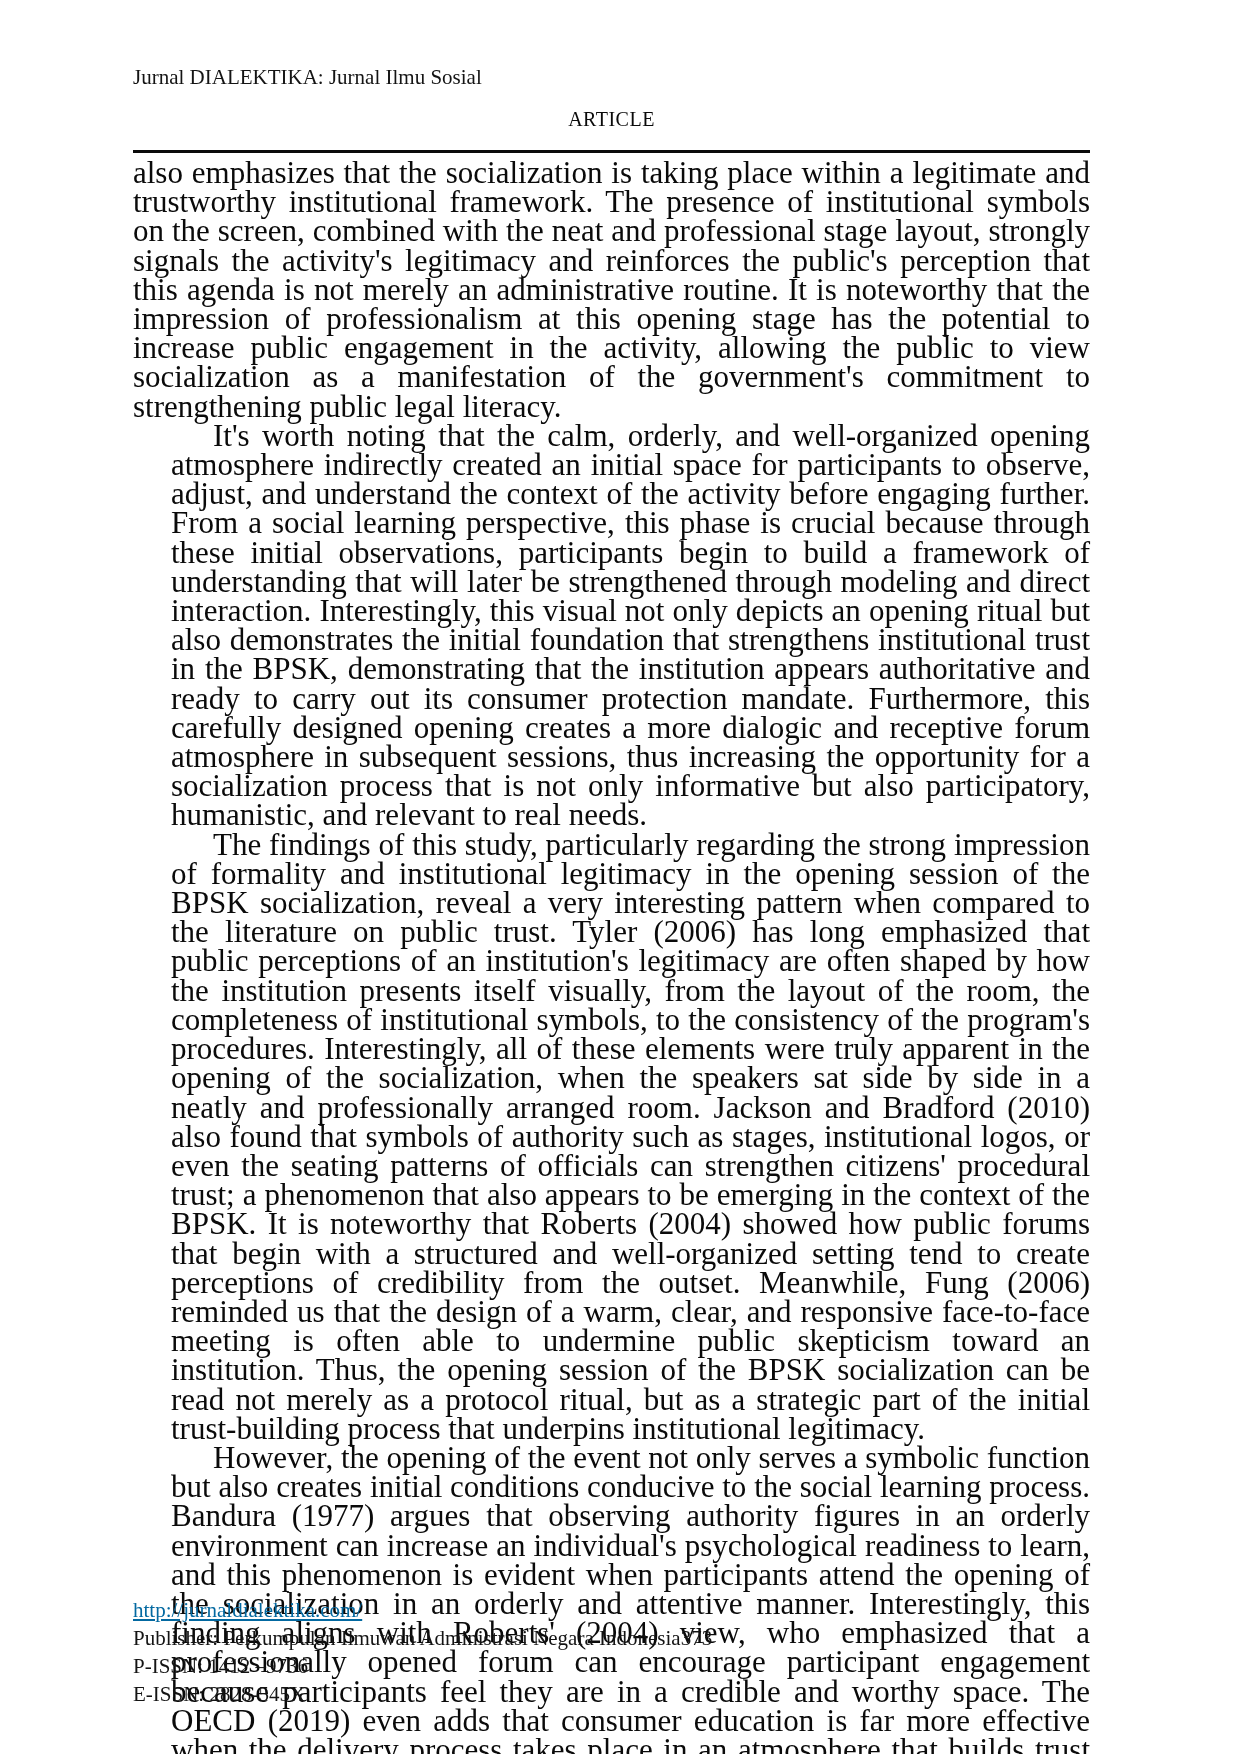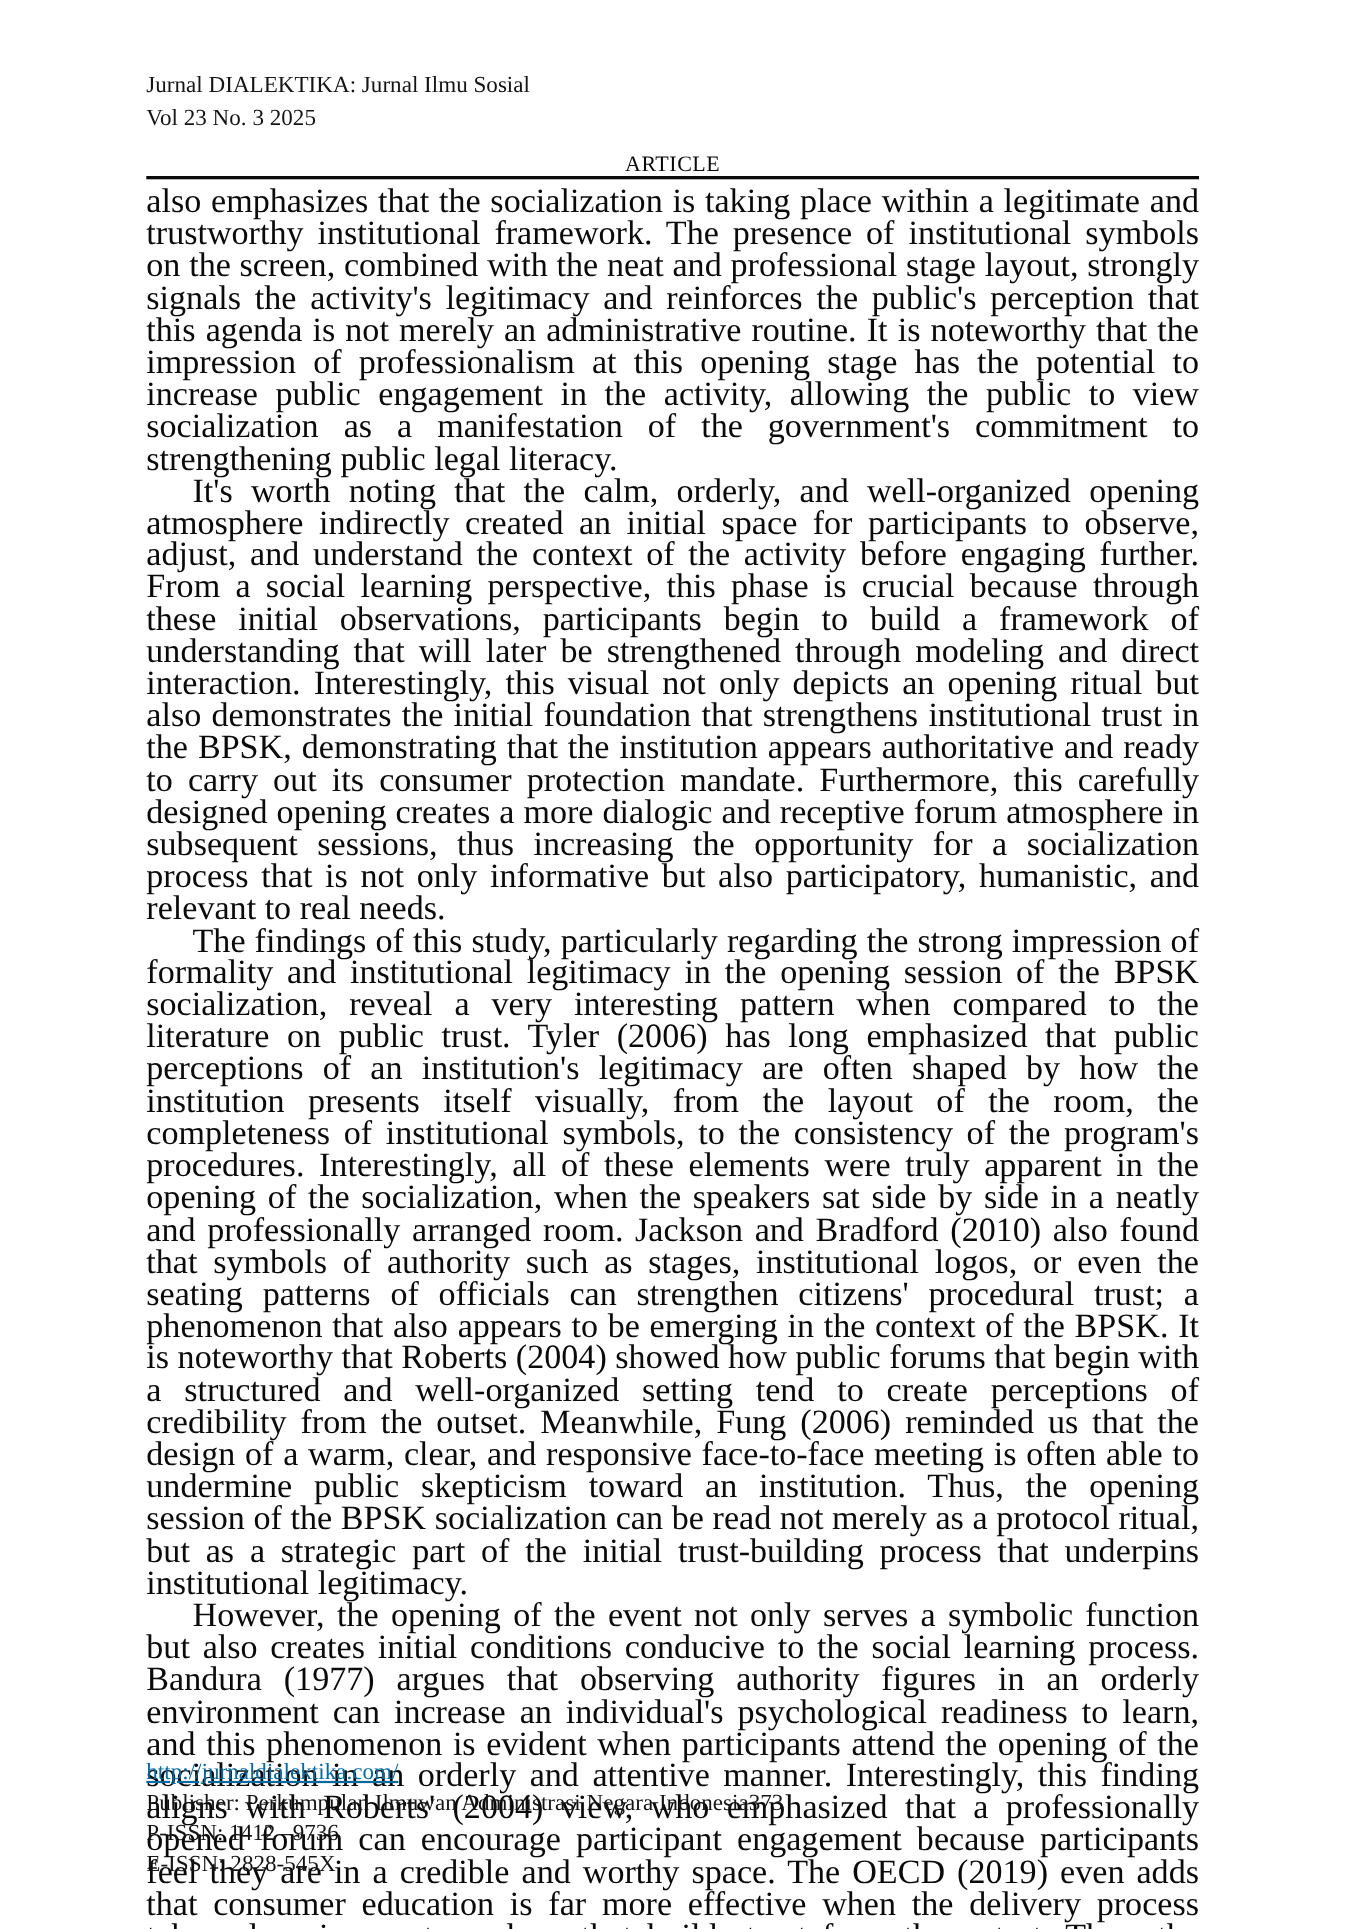--- a/index.html
+++ b/index.html
@@ -24,36 +24,36 @@
     font-size: 21px;
     line-height: 30px;
     color: #141414;
   }
   .article-label {
     text-align: center;
     font-size: 20px;
     line-height: 22px;
     letter-spacing: 0.5px;
     margin-top: 16px;
-    padding-bottom: 0;
+    padding-bottom: 20px;
   }
   .rule {
     width: 100%;
     border-bottom: 3px solid #0a0a0a;
   }
   .article-text {
     margin-top: 5px;
   }
   .article-text p {
     font-size: 31px;
     line-height: 29.2px;
     text-align: justify;
     text-justify: inter-word;
   }
-  .para-indent { text-indent: 42px; }
+  .para-indent { text-indent: 42px; margin-left: 38px; }
   .justify-last { text-align-last: justify; }
   .page-footer {
     position: absolute;
     left: 0;
     top: 1596px;
     width: 100%;
     font-size: 21px;
     line-height: 28px;
     color: #141414;
   }
@@ -69,21 +69,20 @@
     align-items: baseline;
   }
 </style>
 </head>
 <body>
 
 <div class="page">
 
   <header class="page-header">
     <div>Jurnal DIALEKTIKA: Jurnal Ilmu Sosial</div>
-    <div>Vol 23 No. 3 2025</div>
   </header>
 
   <div class="article-label">ARTICLE</div>
   <div class="rule"></div>
 
   <main class="article-text">
     <p>also emphasizes that the socialization is taking place within a legitimate and trustworthy institutional framework. The presence of institutional symbols on the screen, combined with the neat and professional stage layout, strongly signals the activity's legitimacy and reinforces the public's perception that this agenda is not merely an administrative routine. It is noteworthy that the impression of professionalism at this opening stage has the potential to increase public engagement in the activity, allowing the public to view socialization as a manifestation of the government's commitment to strengthening public legal literacy.</p>
     <p class="para-indent">It's worth noting that the calm, orderly, and well-organized opening atmosphere indirectly created an initial space for participants to observe, adjust, and understand the context of the activity before engaging further. From a social learning perspective, this phase is crucial because through these initial observations, participants begin to build a framework of understanding that will later be strengthened through modeling and direct interaction. Interestingly, this visual not only depicts an opening ritual but also demonstrates the initial foundation that strengthens institutional trust in the BPSK, demonstrating that the institution appears authoritative and ready to carry out its consumer protection mandate. Furthermore, this carefully designed opening creates a more dialogic and receptive forum atmosphere in subsequent sessions, thus increasing the opportunity for a socialization process that is not only informative but also participatory, humanistic, and relevant to real needs.</p>
     <p class="para-indent">The findings of this study, particularly regarding the strong impression of formality and institutional legitimacy in the opening session of the BPSK socialization, reveal a very interesting pattern when compared to the literature on public trust. Tyler (2006) has long emphasized that public perceptions of an institution's legitimacy are often shaped by how the institution presents itself visually, from the layout of the room, the completeness of institutional symbols, to the consistency of the program's procedures. Interestingly, all of these elements were truly apparent in the opening of the socialization, when the speakers sat side by side in a neatly and professionally arranged room. Jackson and Bradford (2010) also found that symbols of authority such as stages, institutional logos, or even the seating patterns of officials can strengthen citizens' procedural trust; a phenomenon that also appears to be emerging in the context of the BPSK. It is noteworthy that Roberts (2004) showed how public forums that begin with a structured and well-organized setting tend to create perceptions of credibility from the outset. Meanwhile, Fung (2006) reminded us that the design of a warm, clear, and responsive face-to-face meeting is often able to undermine public skepticism toward an institution. Thus, the opening session of the BPSK socialization can be read not merely as a protocol ritual, but as a strategic part of the initial trust-building process that underpins institutional legitimacy.</p>
     <p class="para-indent justify-last">However, the opening of the event not only serves a symbolic function but also creates initial conditions conducive to the social learning process. Bandura (1977) argues that observing authority figures in an orderly environment can increase an individual's psychological readiness to learn, and this phenomenon is evident when participants attend the opening of the socialization in an orderly and attentive manner. Interestingly, this finding aligns with Roberts' (2004) view, who emphasized that a professionally opened forum can encourage participant engagement because participants feel they are in a credible and worthy space. The OECD (2019) even adds that consumer education is far more effective when the delivery process takes place in an atmosphere that builds trust from the outset. Thus, the opening moment of the BPSK socialization can be understood not only as a complement to</p>

